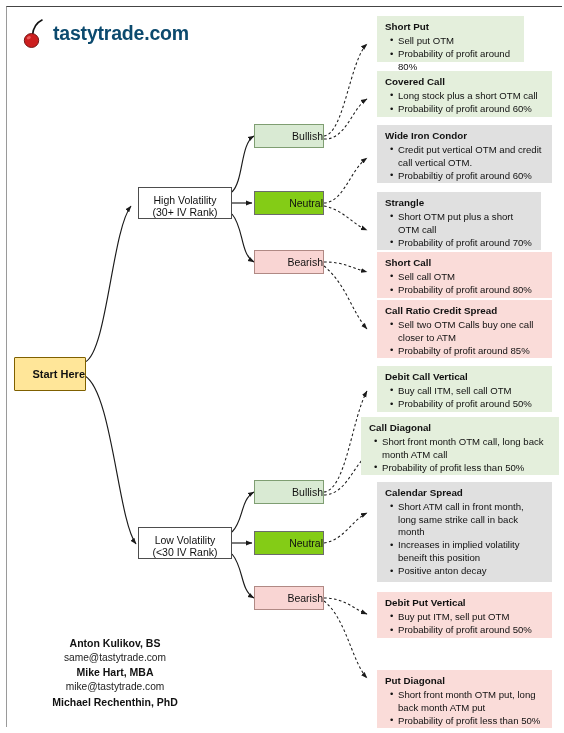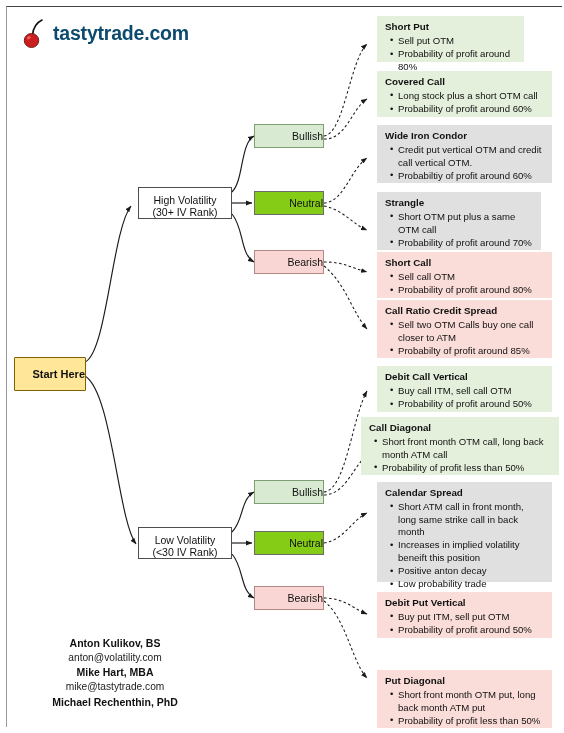--- a/index.html
+++ b/index.html
@@ -154,21 +154,21 @@
     <div class="ttl">Wide Iron Condor</div>
     <ul>
       <li>Credit put vertical OTM and credit call vertical OTM.</li>
       <li>Probabiltiy of profit around 60%</li>
     </ul>
   </div>
 
   <div class="card gray" style="left:377px;top:192px;width:164px;height:58px;">
     <div class="ttl">Strangle</div>
     <ul>
-      <li>Short OTM put plus a same OTM call</li>
+      <li>Short OTM put plus a short OTM call</li>
       <li>Probability of profit around 70%</li>
     </ul>
   </div>
 
   <div class="card pink" style="left:377px;top:252px;width:175px;height:46px;">
     <div class="ttl">Short Call</div>
     <ul>
       <li>Sell call OTM</li>
       <li>Probability of profit around 80%</li>
     </ul>
@@ -197,21 +197,20 @@
       <li>Probability of profit less than 50%</li>
     </ul>
   </div>
 
   <div class="card gray" style="left:377px;top:482px;width:175px;height:100px;">
     <div class="ttl">Calendar Spread</div>
     <ul>
       <li>Short ATM call in front month, long same strike call in back month</li>
       <li>Increases in implied volatility beneift this position</li>
       <li>Positive anton decay</li>
-      <li>Low probability trade</li>
     </ul>
   </div>
 
   <div class="card pink" style="left:377px;top:592px;width:175px;height:46px;">
     <div class="ttl">Debit Put Vertical</div>
     <ul>
       <li>Buy put ITM, sell put OTM</li>
       <li>Probability of profit around 50%</li>
     </ul>
   </div>
@@ -219,19 +218,19 @@
   <div class="card pink" style="left:377px;top:670px;width:175px;height:58px;">
     <div class="ttl">Put Diagonal</div>
     <ul>
       <li>Short front month OTM put, long back month ATM put</li>
       <li>Probability of profit less than 50%</li>
     </ul>
   </div>
 
   <div id="credits">
     <div class="nm">Anton Kulikov, BS</div>
-    <div class="em">anton@volatility.com</div>
+    <div class="em">same@tastytrade.com</div>
     <div class="nm">Mike Hart, MBA</div>
     <div class="em">mike@tastytrade.com</div>
     <div class="nm">Michael Rechenthin, PhD</div>
   </div>
 
 </div>
 
 </body></html>

